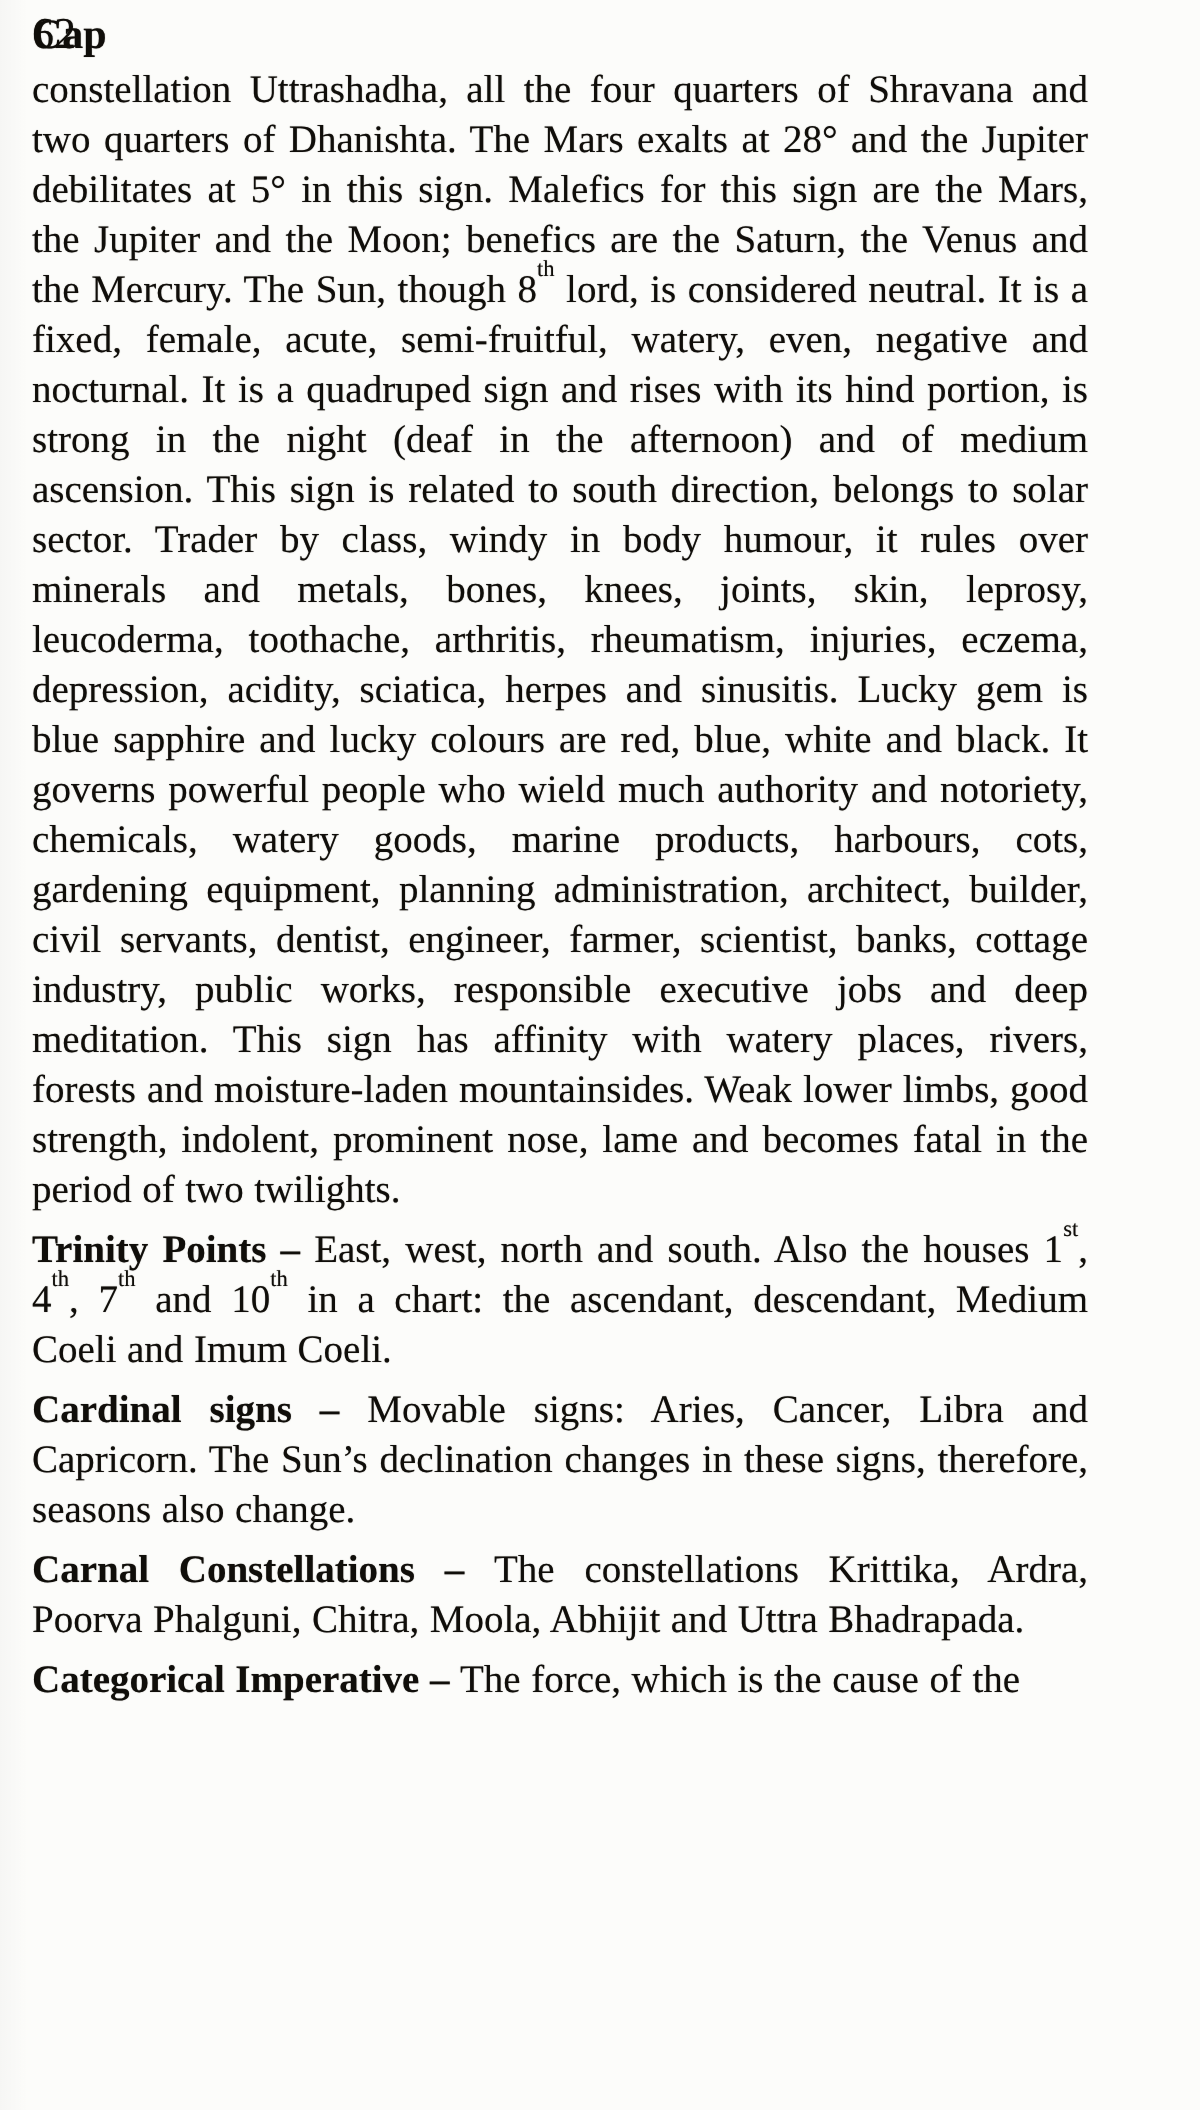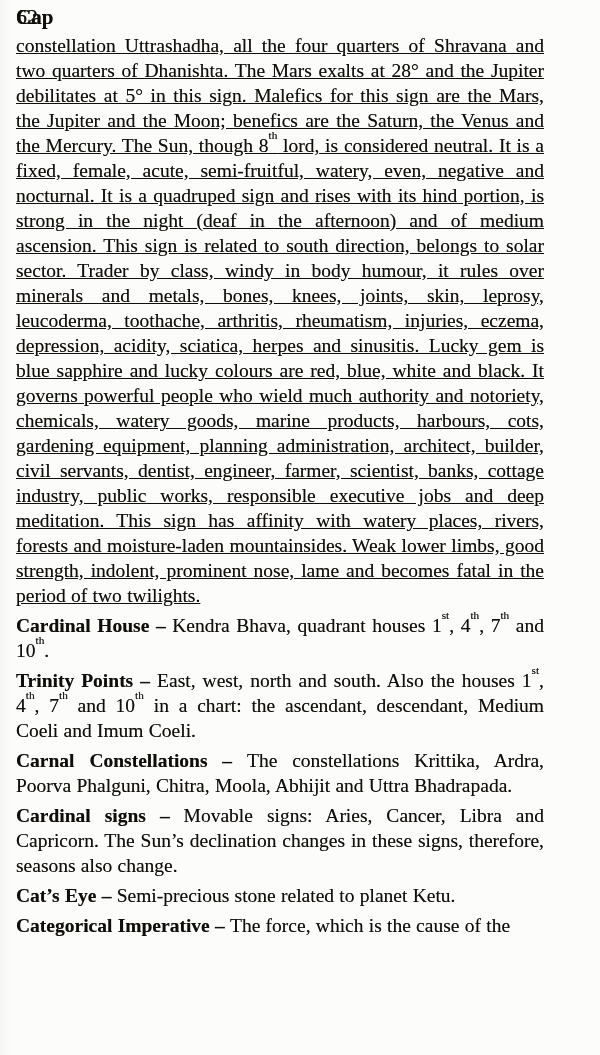--- a/index.html
+++ b/index.html
@@ -26,41 +26,39 @@
     font-size: 22px; line-height: 26px;
   }
   .text-block p {
     margin: 0;
     font-size: 19.5px;
     line-height: 25px;
     text-align: justify;
     hyphens: none;
     word-spacing: 0.4px;
   }
-  .text-block p.continuation { margin-top: 2px; text-decoration: underline; }
+  .text-block p.continuation { margin-top: 2px; }
   .text-block p.entry { margin-top: 5px; }
   .text-block b { font-weight: bold; }
   .text-block sup {
     font-size: 0.58em;
     line-height: 0;
     position: relative;
     top: -0.48em;
     letter-spacing: 0;
   }
 </style>
 </head>
 <body style="background: rgb(252, 252, 250);">
 
 <div class="page" style="color: rgb(16, 14, 10);">
   <header class="page-header">
     <span class="section-word">Cap</span>
     <span class="page-number">62</span>
   </header>
   <main class="text-block">
       <p class="continuation"><span>constellation Uttrashadha, all the four quarters of Shravana and two quarters of Dhanishta. The Mars exalts at 28° and the Jupiter debilitates at 5° in this sign. Malefics for this sign are the Mars, the Jupiter and the Moon; benefics are the Saturn, the Venus and the Mercury. The Sun, though 8</span><sup>th</sup><span> lord, is considered neutral. It is a fixed, female, acute, semi-fruitful, watery, even, negative and nocturnal. It is a quadruped sign and rises with its hind portion, is strong in the night (deaf in the afternoon) and of medium ascension. This sign is related to south direction, belongs to solar sector. Trader by class, windy in body humour, it rules over minerals and metals, bones, knees, joints, skin, leprosy, leucoderma, toothache, arthritis, rheumatism, injuries, eczema, depression, acidity, sciatica, herpes and sinusitis. Lucky gem is blue sapphire and lucky colours are red, blue, white and black. It governs powerful people who wield much authority and notoriety, chemicals, watery goods, marine products, harbours, cots, gardening equipment, planning administration, architect, builder, civil servants, dentist, engineer, farmer, scientist, banks, cottage industry, public works, responsible executive jobs and deep meditation. This sign has affinity with watery places, rivers, forests and moisture-laden mountainsides. Weak lower limbs, good strength, indolent, prominent nose, lame and becomes fatal in the period of two twilights.</span></p>
-      <p class="entry"><b>Cardinal House – </b><span>Kendra Bhava, quadrant houses 1</span><sup>st</sup><span>, 4</span><sup>th</sup><span>, 7</span><sup>th</sup><span> and 10</span><sup>th</sup><span>.</span></p>
       <p class="entry"><b>Trinity Points – </b><span>East, west, north and south. Also the houses 1</span><sup>st</sup><span>, 4</span><sup>th</sup><span>, 7</span><sup>th</sup><span> and 10</span><sup>th</sup><span> in a chart: the ascendant, descendant, Medium Coeli and Imum Coeli.</span></p>
+      <p class="entry"><b>Cardinal signs – </b><span>Movable signs: Aries, Cancer, Libra and Capricorn. The Sun’s declination changes in these signs, therefore, seasons also change.</span></p>
       <p class="entry"><b>Carnal Constellations – </b><span>The constellations Krittika, Ardra, Poorva Phalguni, Chitra, Moola, Abhijit and Uttra Bhadrapada.</span></p>
-      <p class="entry"><b>Cardinal signs – </b><span>Movable signs: Aries, Cancer, Libra and Capricorn. The Sun’s declination changes in these signs, therefore, seasons also change.</span></p>
-      <p class="entry"><b>Cat’s Eye – </b><span>Semi-precious stone related to planet Ketu.</span></p>
       <p class="entry"><b>Categorical Imperative – </b><span>The force, which is the cause of the</span></p>
     </main>
 </div>
 
 </body></html>

